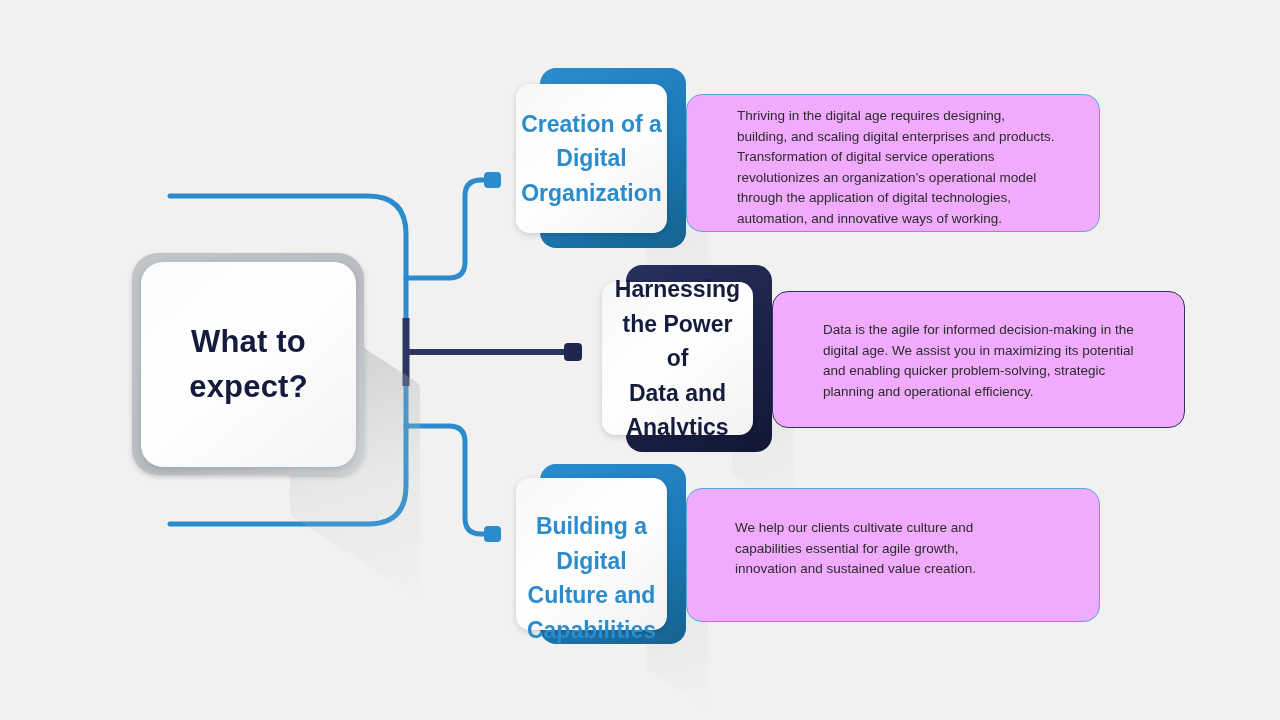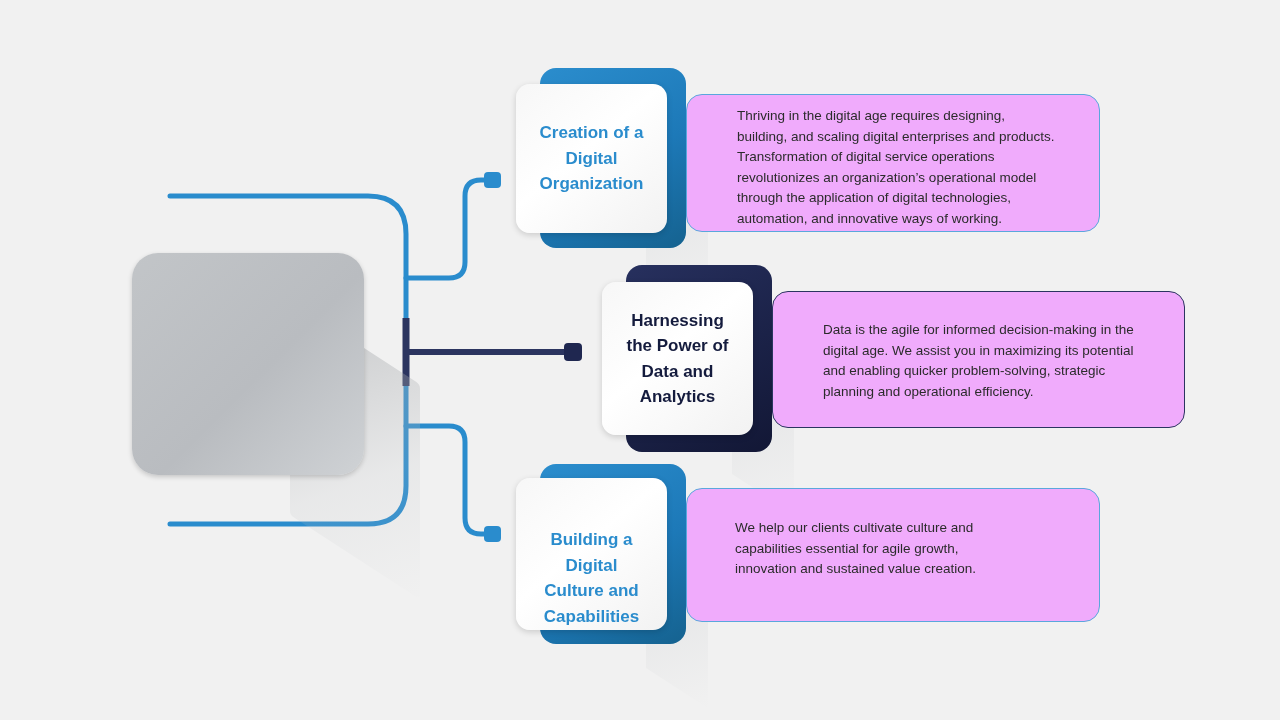--- a/index.html
+++ b/index.html
@@ -85,21 +85,21 @@
   .face {
     position: absolute;
     border-radius: 14px;
     background: linear-gradient(140deg,#f7f7f7 0%,#ffffff 45%,#f2f2f2 100%);
     box-shadow: 0 2px 6px rgba(0,0,0,0.16);
     display: flex;
     align-items: center;
     justify-content: center;
   }
   .face-title {
-    font-size: 17px;
+    font-size: 23px;
     font-weight: bold;
     line-height: 1.5;
     text-align: center;
     padding: 0 8px;
   }
 
   
   .panel {
     position: absolute;
     background: #f0abfc;
@@ -153,20 +153,23 @@
 
     <path d="M 406 352 L 566 352" fill="none" stroke="#2c3560" stroke-width="6" stroke-linecap="butt"></path>
     <rect x="564" y="343" width="18" height="18" rx="4" fill="#1f2750"></rect>
 
     <path d="M 406 426 L 449 426 Q 465 426 465 442 L 465 518 Q 465 534 481 534 L 491 534" fill="none" stroke="#2a8ccd" stroke-width="5" stroke-linecap="round"></path>
     <rect x="484" y="526" width="17" height="16" rx="4" fill="#2a8ccd"></rect>
   </svg>
 
   <div class="hub-shadow-diag"></div>
   <div class="hub-shadow"></div>
+  <div class="hub-card">
+    <div class="hub-title">What to expect?</div>
+  </div>
 
   <div class="row" id="row1">
     <div class="plate-shadow"></div>
     <div class="plate"></div>
     <div class="panel">
       <div class="panel-text" style="white-space: pre-line;">Thriving in the  digital age requires designing,
 building, and scaling digital enterprises and products.
 Transformation  of digital service operations
 revolutionizes an organization’s operational model
 through  the  application of digital technologies,

